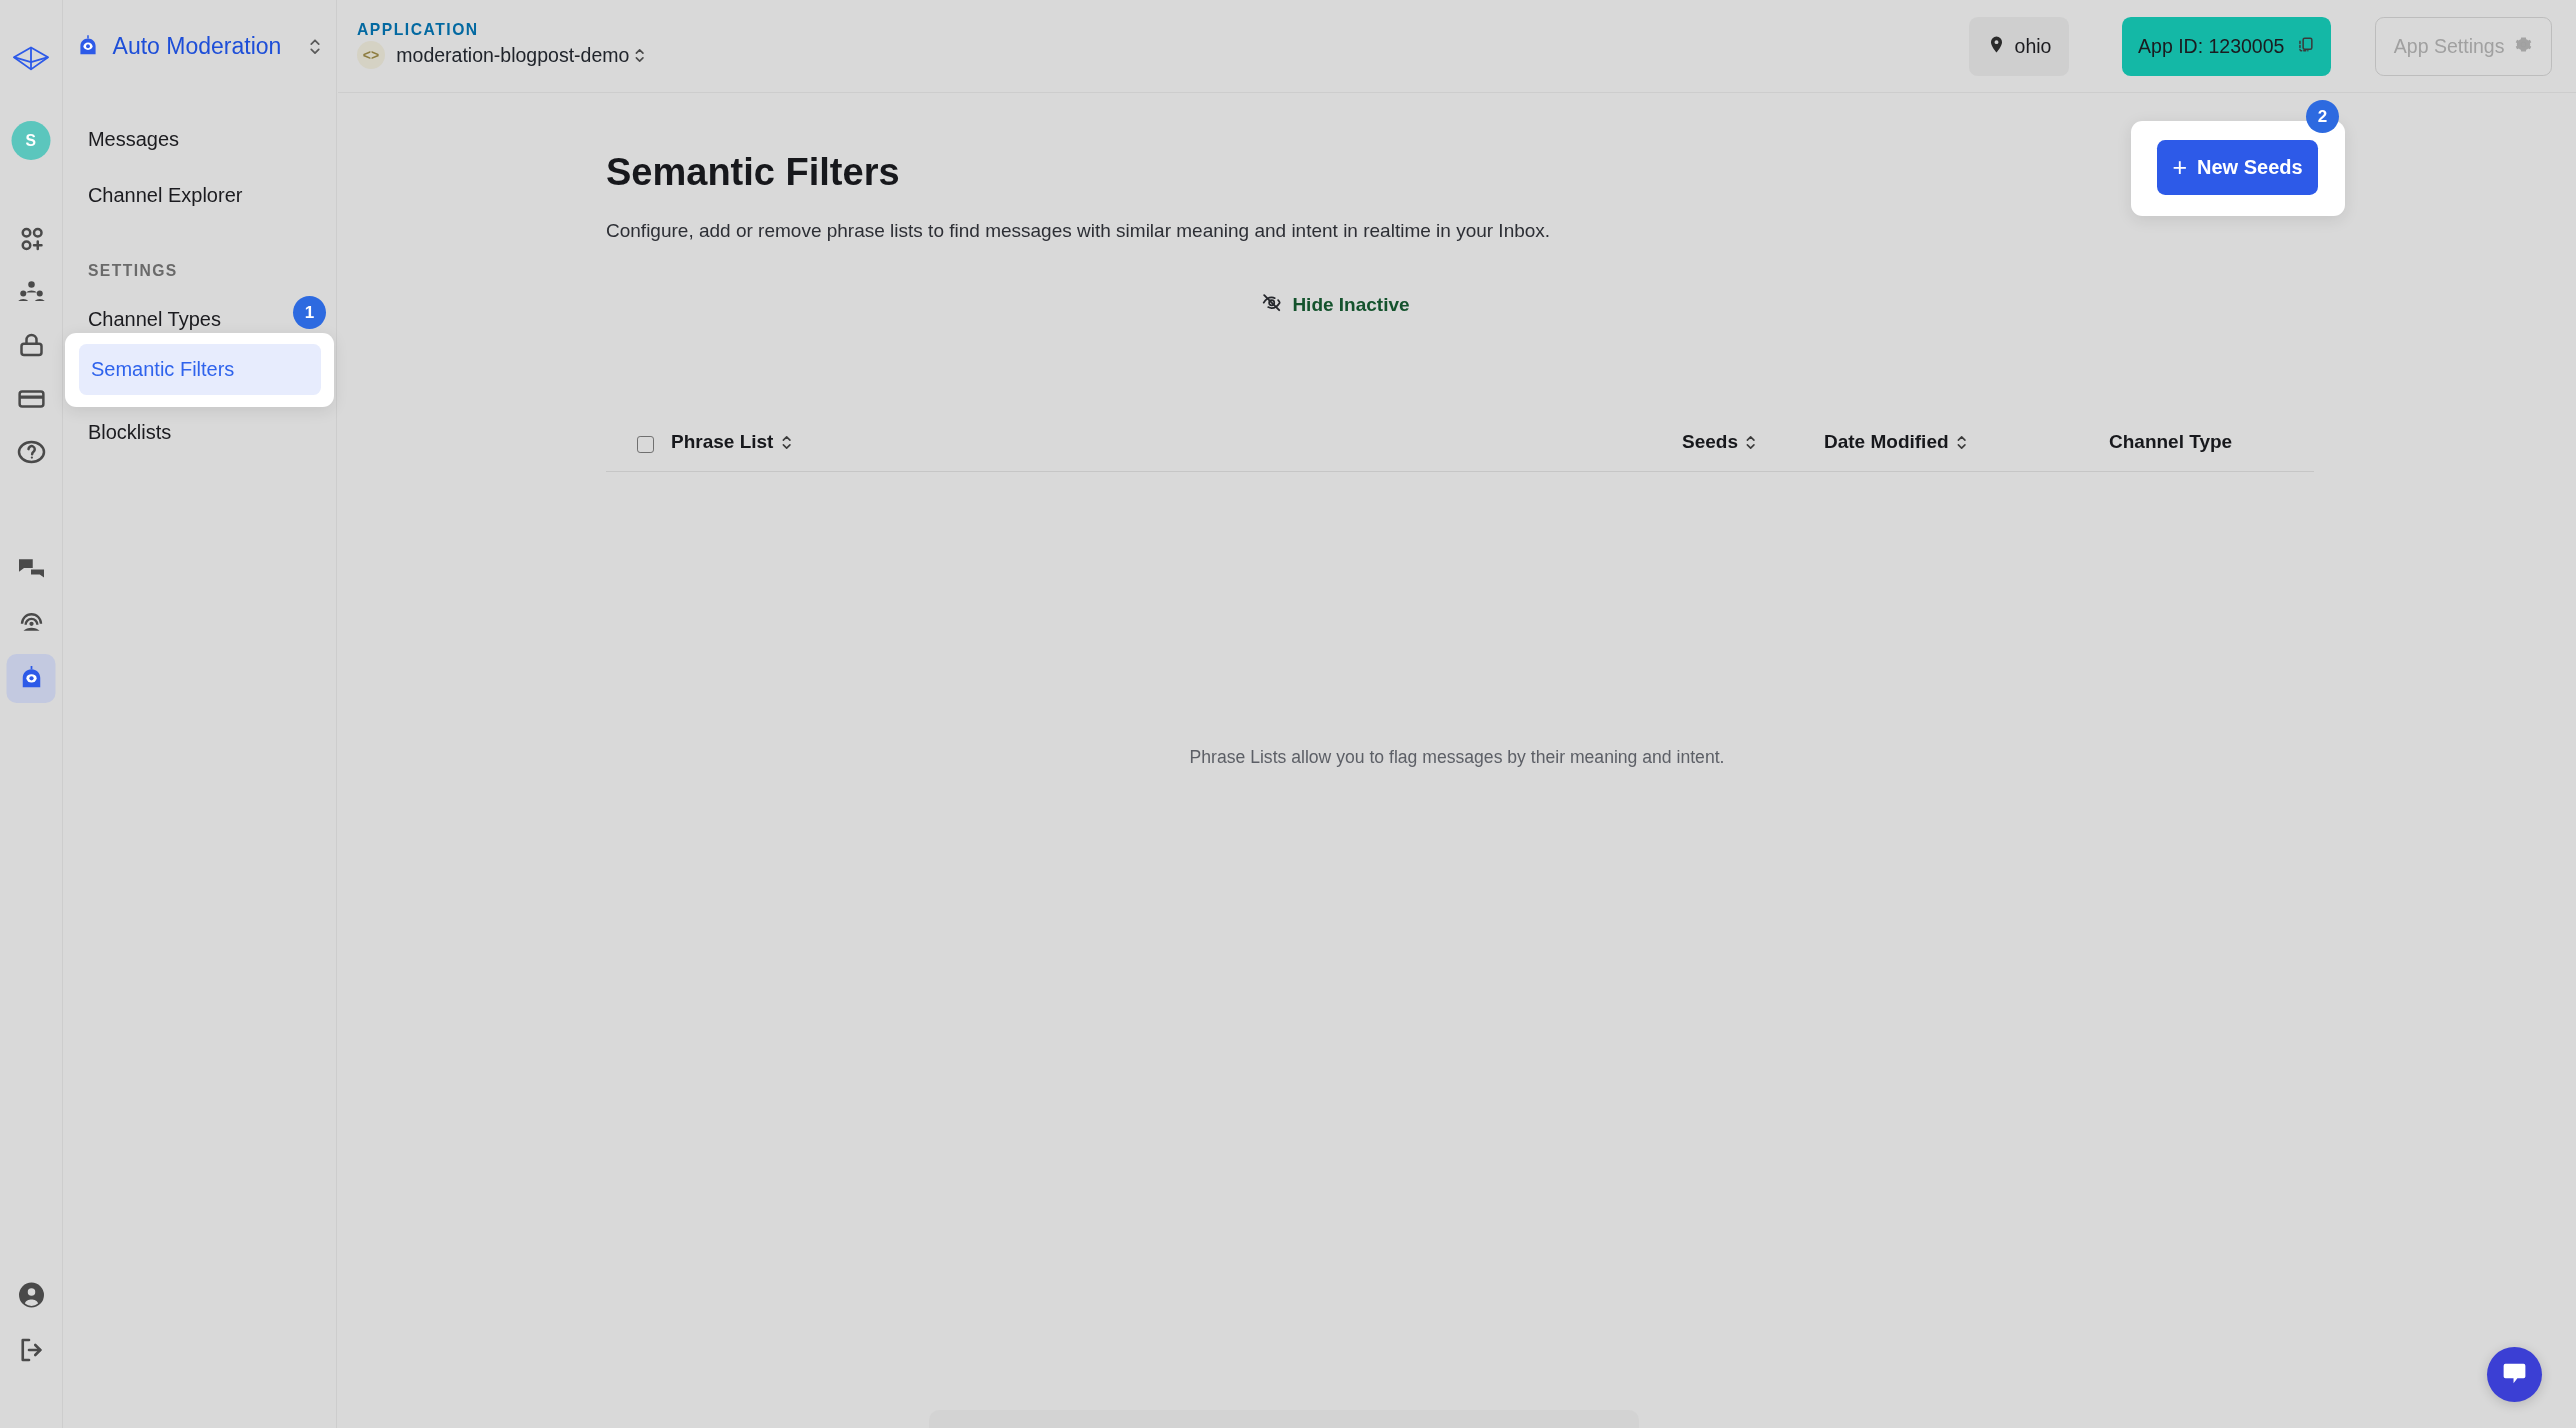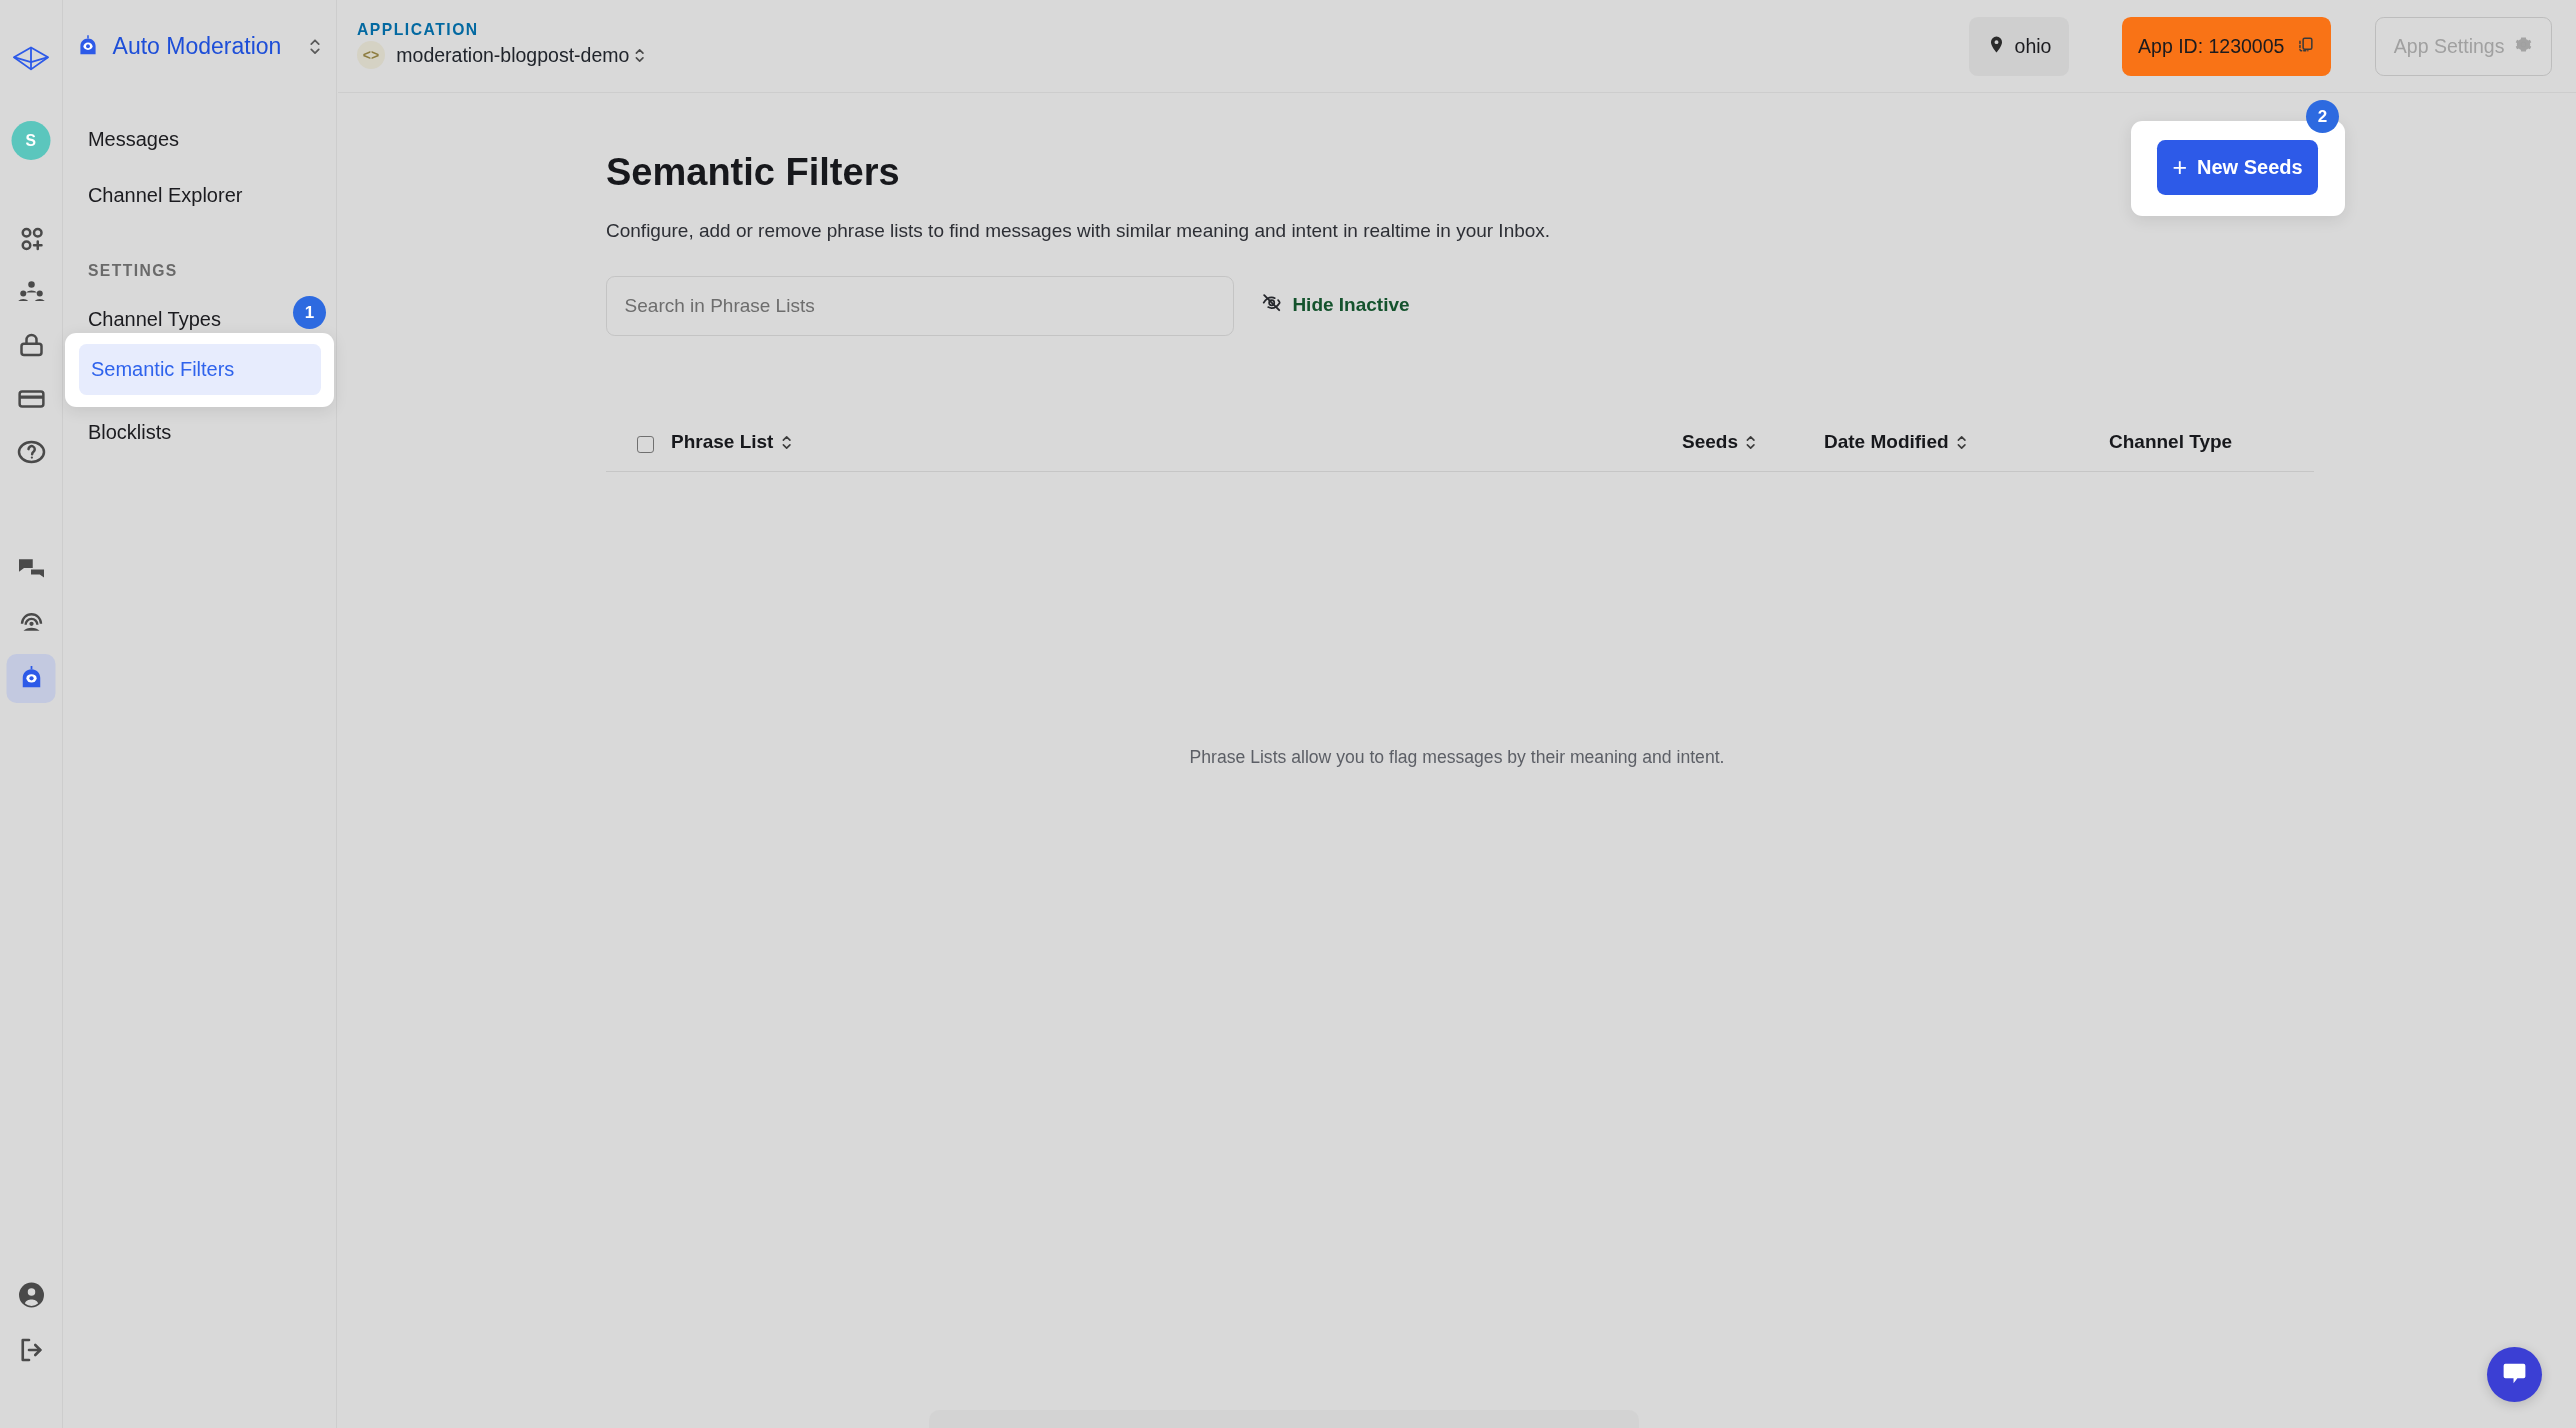--- a/index.html
+++ b/index.html
@@ -175,21 +175,21 @@
     white-space: nowrap;
   }
   .tb-region {
     right: 507px;
     background: #cfcfcf;
     padding: 0 17.6px;
   }
   .tb-region svg { width: 19px; height: 19px; margin-right: 8.8px; color: #2a2a2a; }
   .tb-appid {
     right: 245px;
-    background: #f97316;
+    background: #14b8a6;
     padding: 0 16.3px;
   }
   .tb-appid svg { width: 19px; height: 19px; margin-left: 11.3px; color: #3a3a3a; }
   .tb-settings {
     right: 24px;
     background: transparent;
     border: 1.3px solid #bdbdbd;
     padding: 0 17.6px;
     color: #a0a0a0;
     margin-left: 20px;
@@ -534,23 +534,20 @@
         </svg>
       </span>
     </div>
   </div>
 
   <div class="main">
 
     <div class="page-title">Semantic Filters</div>
     <div class="page-sub">Configure, add or remove phrase lists to find messages with similar meaning and intent in realtime in your Inbox.</div>
 
-    <div class="search-box">
-      <span>Search in Phrase Lists</span>
-    </div>
 
     <div class="hide-inactive">
       <span>
         <svg viewBox="0 0 24 24" fill="none" stroke="currentColor" stroke-width="1.9" stroke-linecap="round" style="width:21.4px;height:21.4px">
           <path d="M3 12s3.6-6 9-6c1.3 0 2.5.3 3.5.9"></path>
           <path d="M19.2 9.1c1.2 1.2 1.8 2.4 1.8 2.9 0 0-3.6 6-9 6-1.5 0-2.9-.5-4-1.1"></path>
           <circle cx="12" cy="12" r="2.9"></circle>
           <path d="M3.6 3.6l16.8 16.8" stroke-width="2.1"></path>
         </svg>
       </span>

